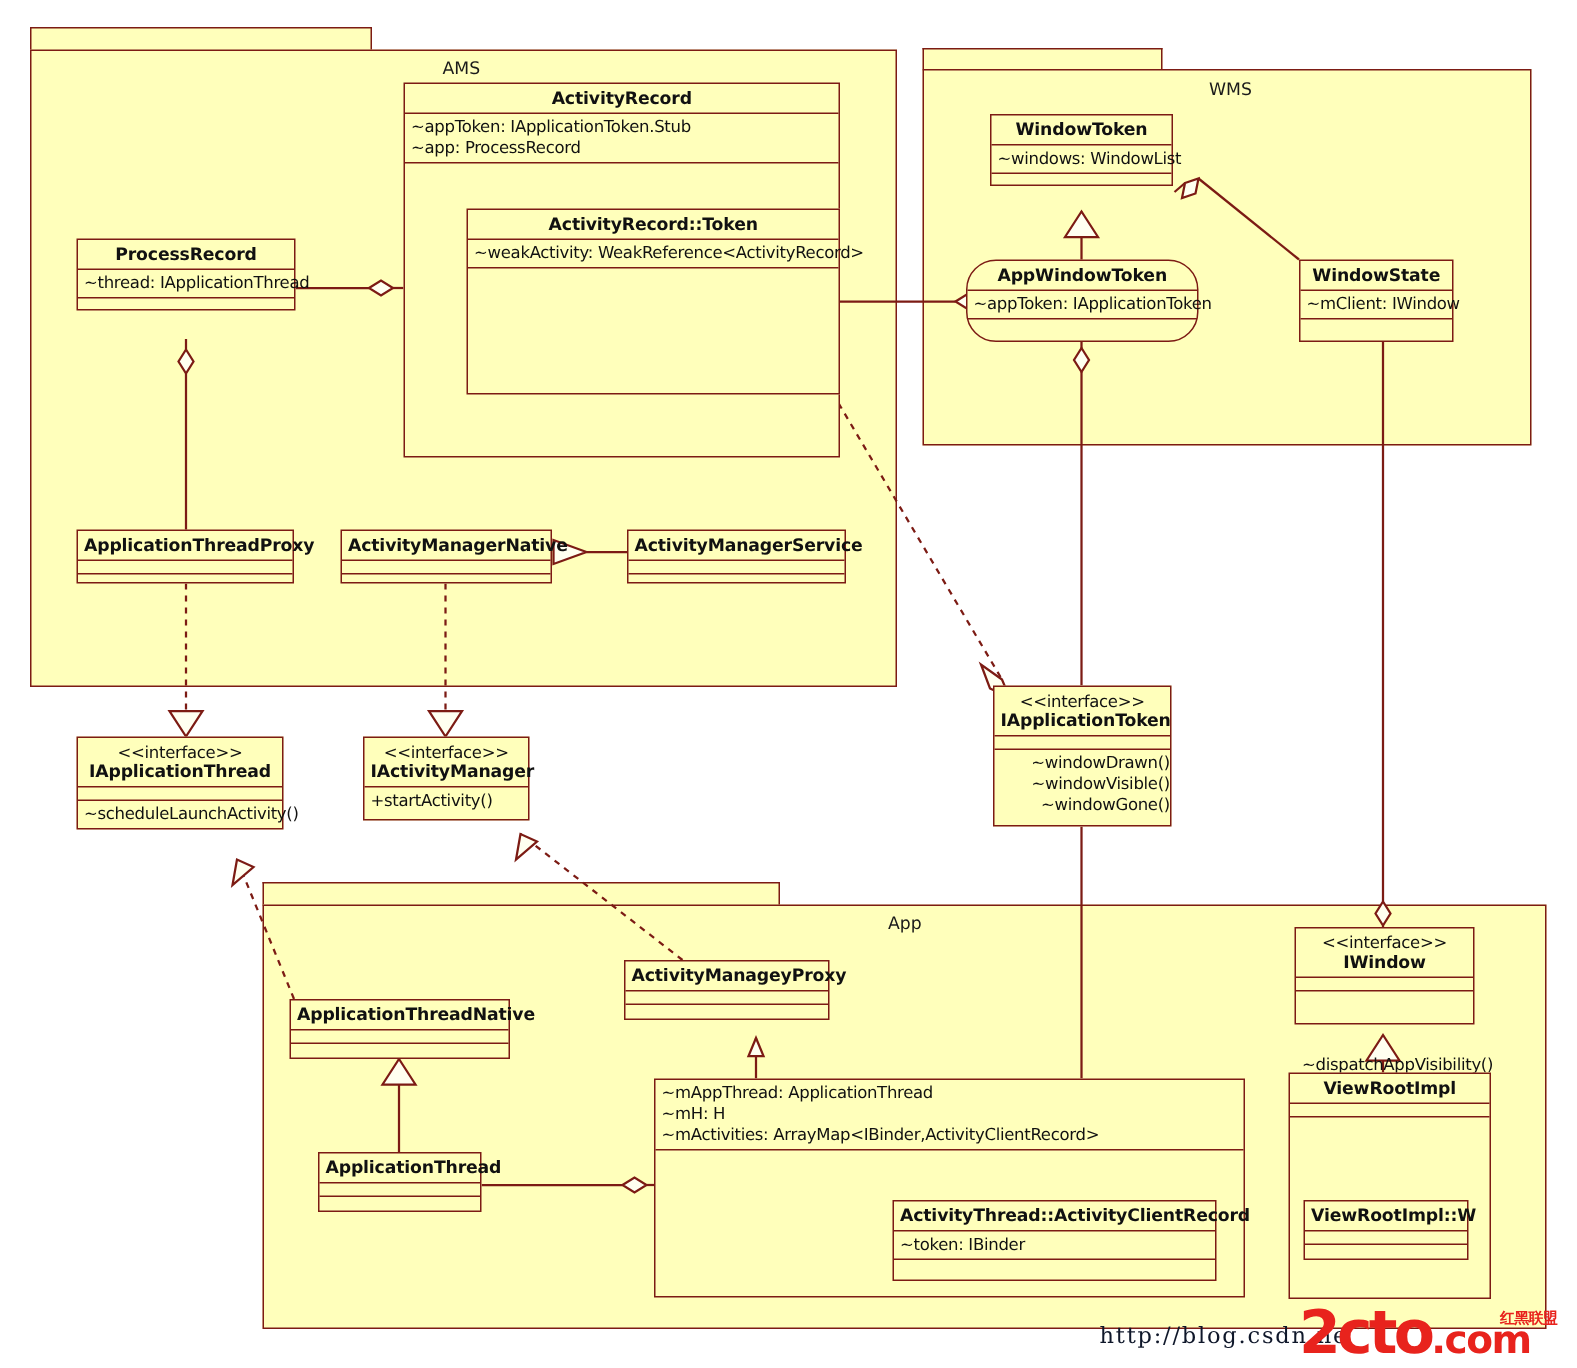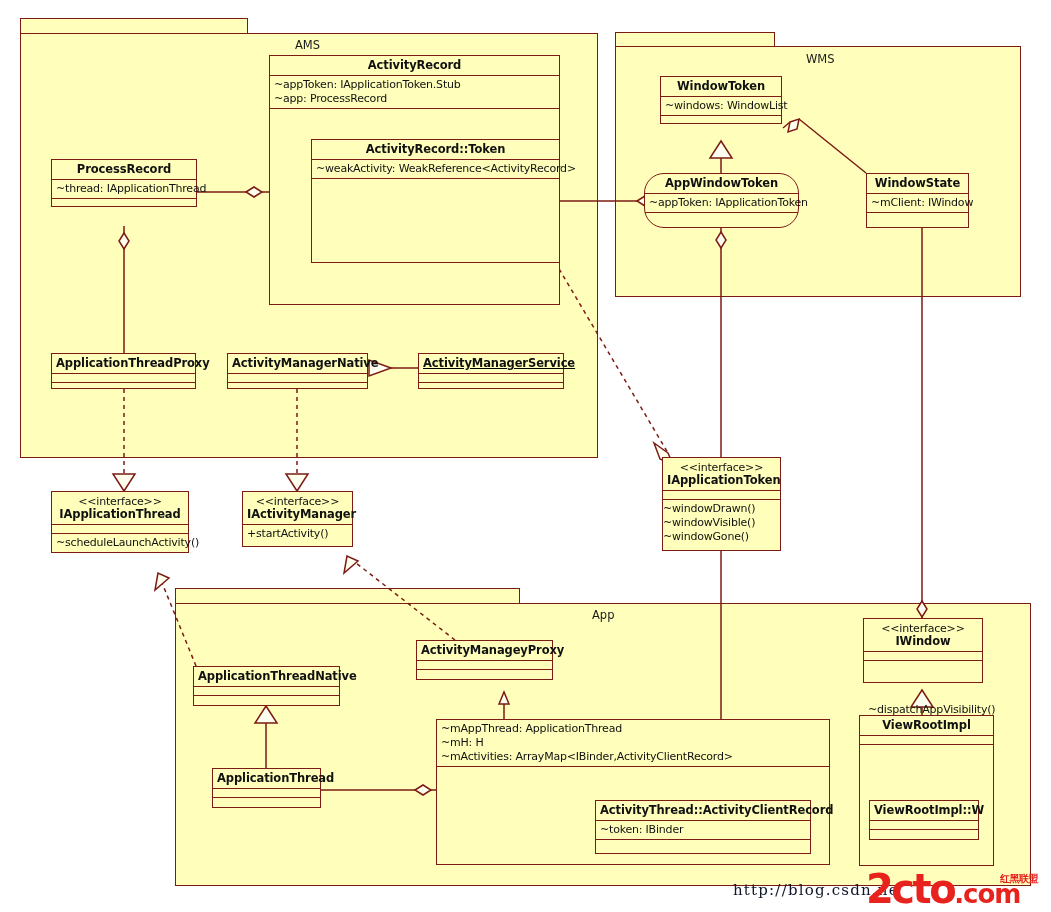--- a/index.html
+++ b/index.html
@@ -154,21 +154,21 @@
     <div class="attrs"></div>
     <div class="ops"></div>
   </div>
 
   <div class="cls empty-small" style="left:227px;top:353px;width:141px;height:36px;">
     <div class="name">ActivityManagerNative</div>
     <div class="attrs"></div>
     <div class="ops"></div>
   </div>
 
-  <div class="cls empty-small" style="left:418px;top:353px;width:146px;height:36px;text-decoration:underline;">
+  <div class="cls empty-small" style="left:418px;top:353px;width:146px;height:36px;">
     <div class="name">ActivityManagerService</div>
     <div class="attrs"></div>
     <div class="ops"></div>
   </div>
 
   <div class="cls empty-small" style="left:660px;top:76px;width:122px;height:48px;">
     <div class="name">WindowToken</div>
     <div class="attrs" style="height:auto;padding:2px 4px;">
       <div>~windows: WindowList</div>
     </div>
@@ -211,21 +211,21 @@
       <div>+startActivity()</div>
     </div>
   </div>
 
   <div class="cls empty-small" style="left:662px;top:457px;width:119px;height:94px;">
     <div class="name">
       <span class="stereo">&lt;&lt;interface&gt;&gt;</span>
       <span>IApplicationToken</span>
     </div>
     <div class="attrs"></div>
-    <div class="ops" style="height:auto;padding:2px 0;">
+    <div class="ops" style="height:auto;padding:2px 0;text-align:right;">
       <div>~windowDrawn()</div>
       <div>~windowVisible()</div>
       <div>~windowGone()</div>
     </div>
   </div>
 
   <div class="cls empty-small" style="left:193px;top:666px;width:147px;height:40px;">
     <div class="name">ApplicationThreadNative</div>
     <div class="attrs"></div>
     <div class="ops"></div>

